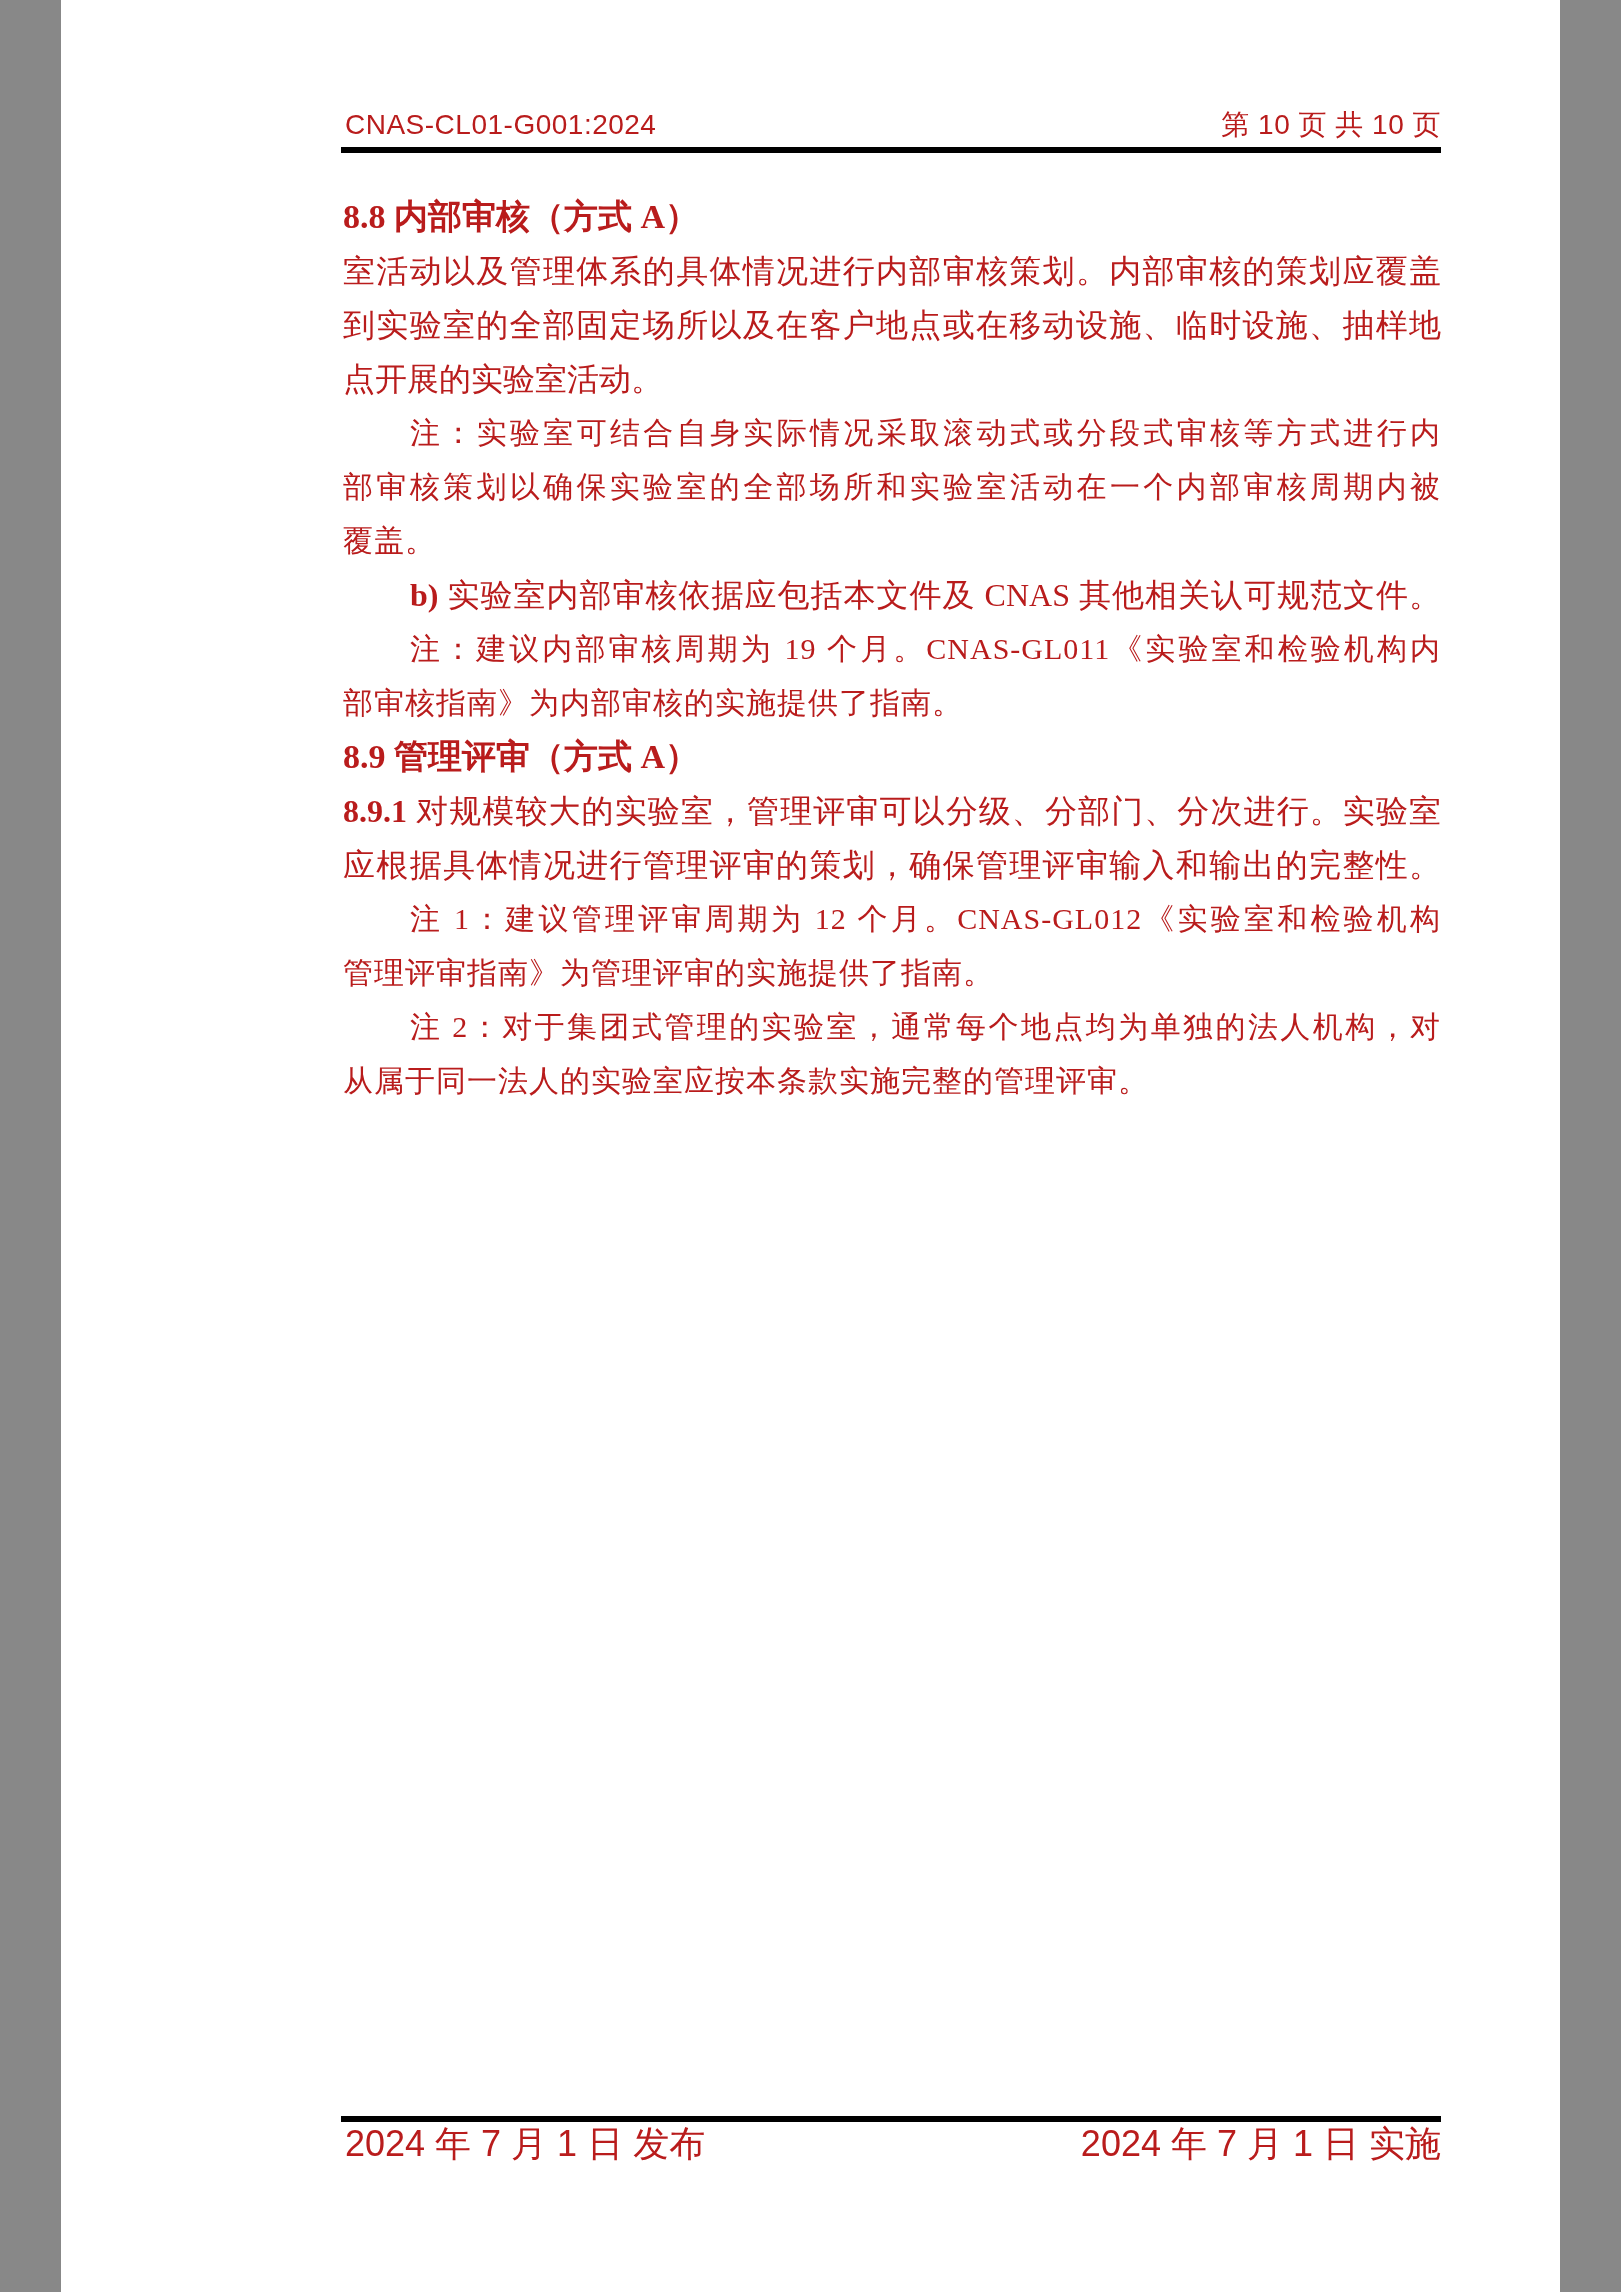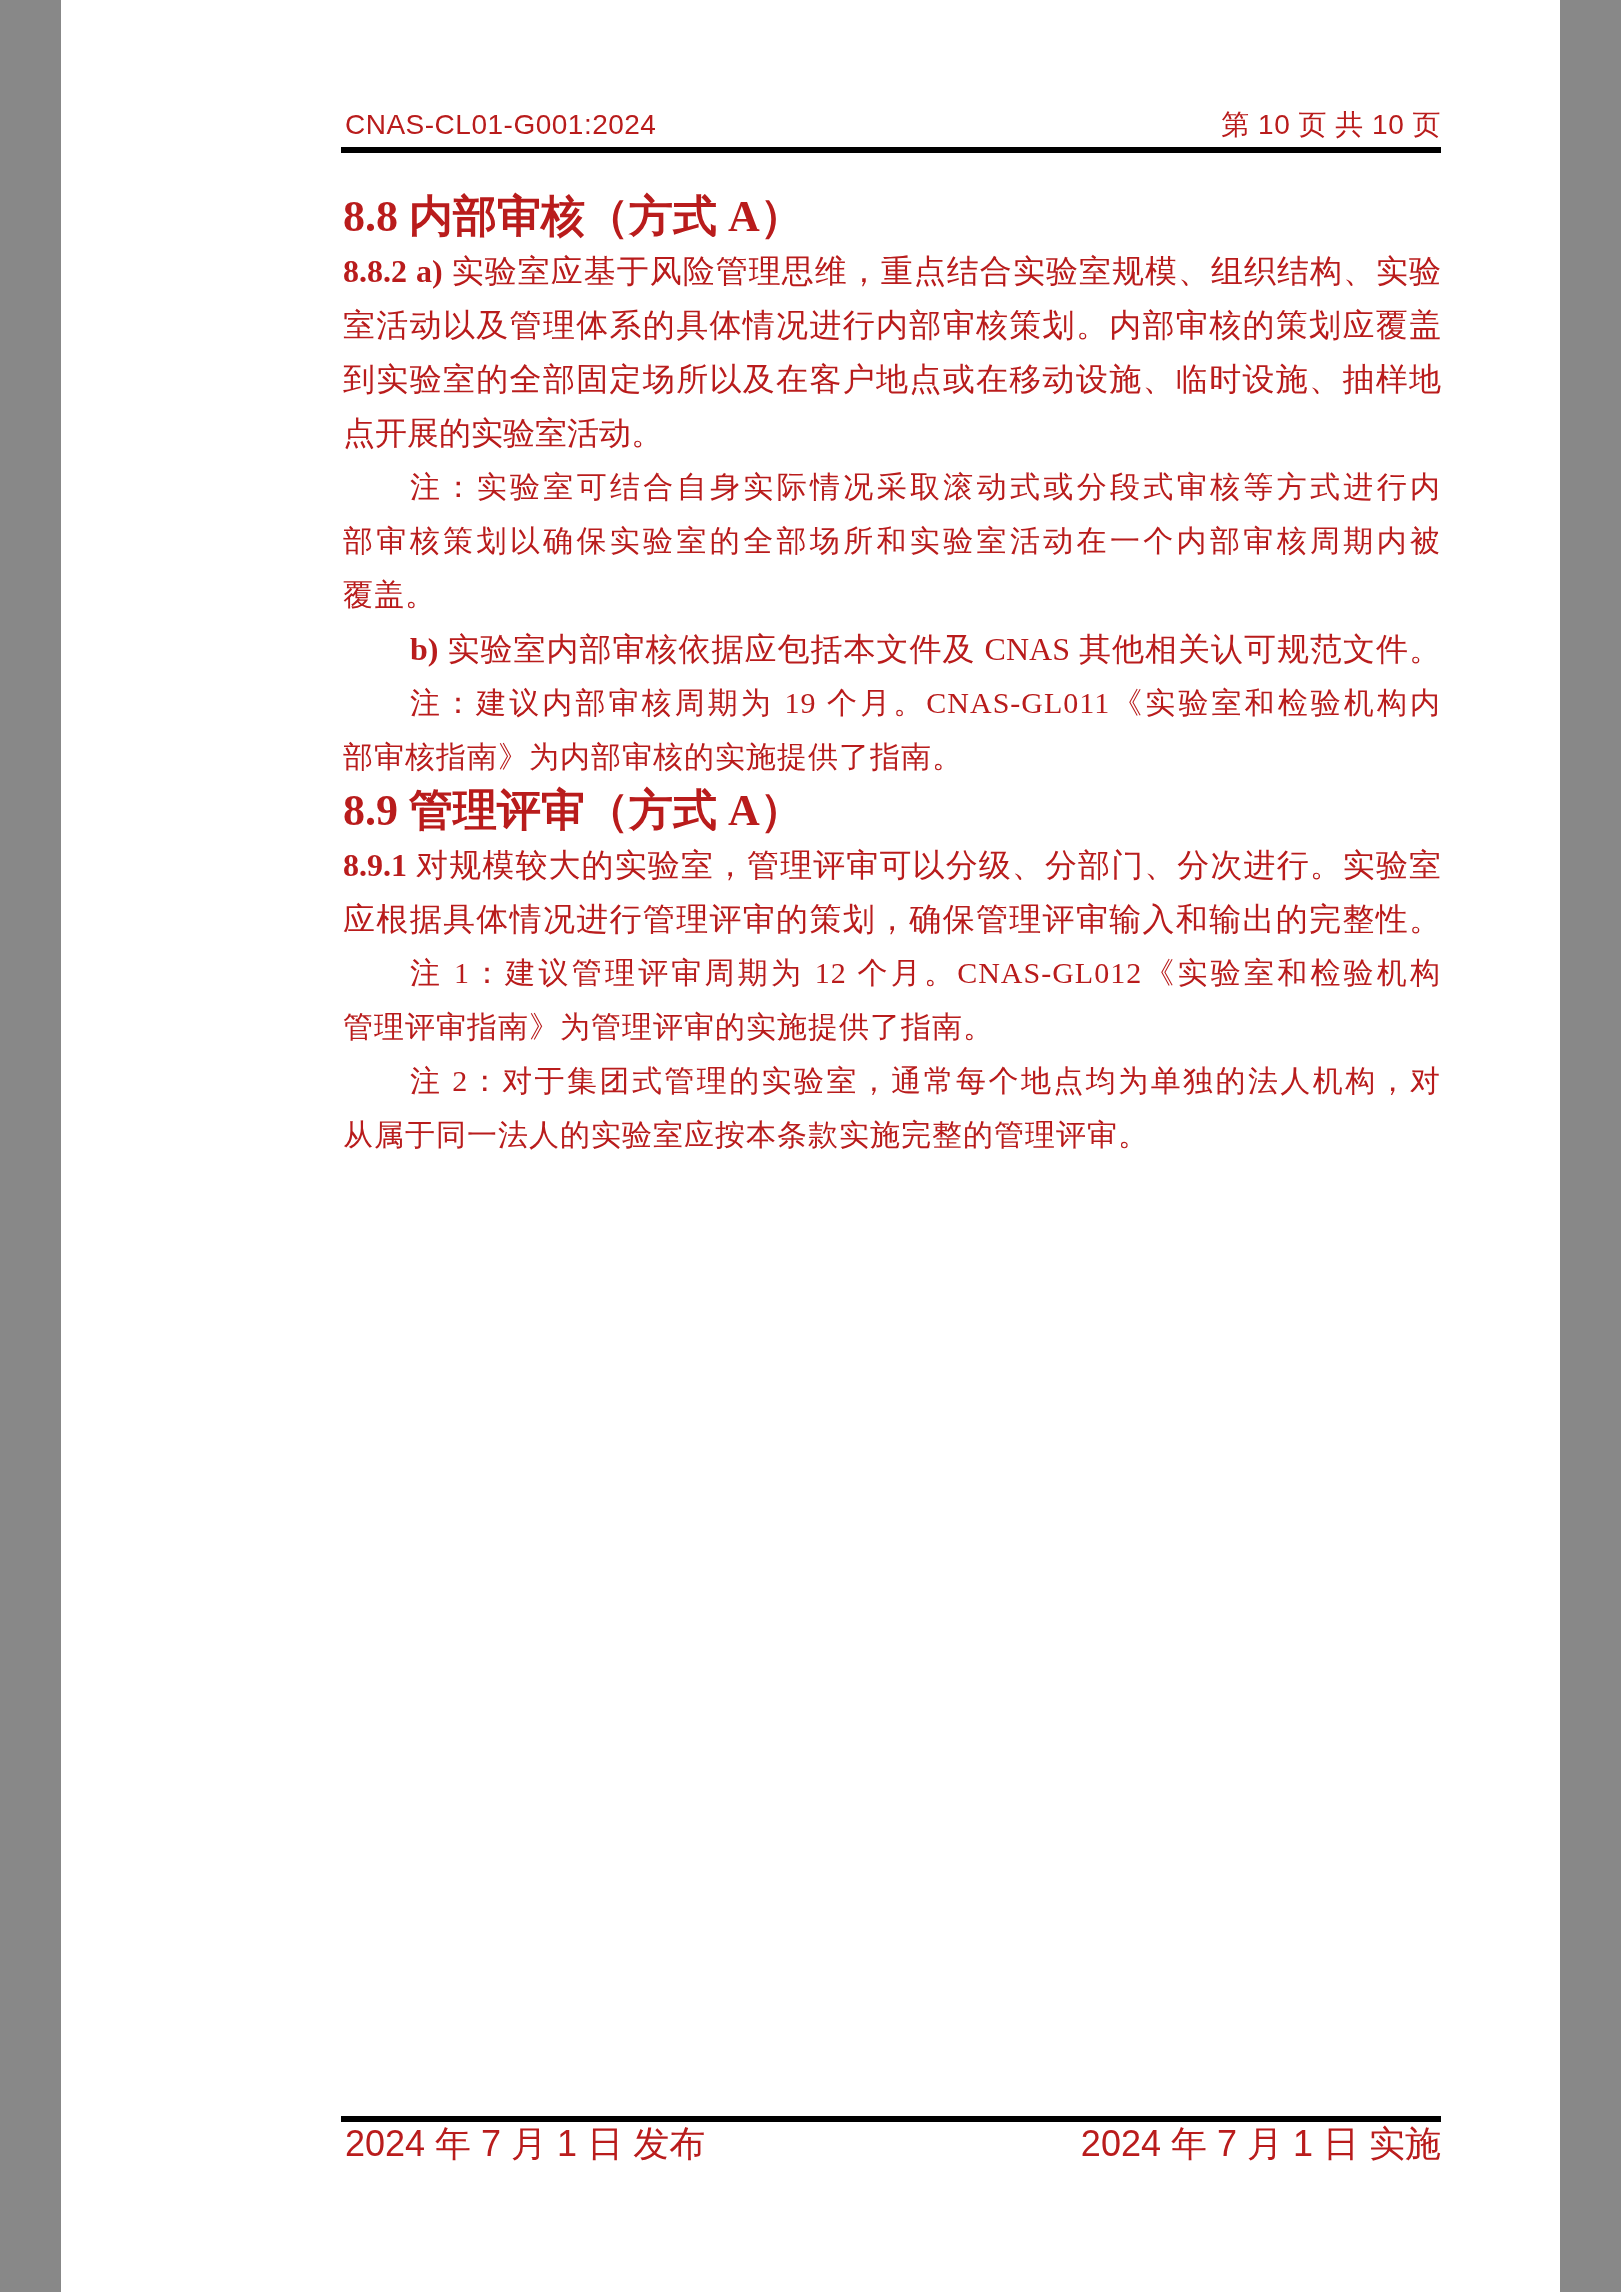--- a/index.html
+++ b/index.html
@@ -50,21 +50,21 @@
     font-size: 32px;
   }
   .line {
     height: 54px;
     line-height: 54px;
     white-space: normal;
     overflow: visible;
   }
   .line.heading {
     font-weight: bold;
-    font-size: 44px;
+    font-size: 34px;
   }
   .line.note {
     font-size: 30px;
     letter-spacing: 1px;
     font-family: Liberation Serif, serif;
   }
   .line.indent { padding-left: 67px; }
   .line.just {
     text-align: justify;
     text-align-last: justify;
@@ -92,21 +92,20 @@
 
   <div class="header">
     <span>CNAS-CL01-G001:2024</span>
     <span>第 10 页 共 10 页</span>
   </div>
 
   <div class="rule header-rule"></div>
 
   <div class="doc-body" id="doc-body">
       <div class="line heading">8.8 内部审核（方式 A）</div>
-      <div class="line body just"><span class="bp">8.8.2 a) </span>实验室应基于风险管理思维，重点结合实验室规模、组织结构、实验</div>
       <div class="line body just">室活动以及管理体系的具体情况进行内部审核策划。内部审核的策划应覆盖</div>
       <div class="line body just">到实验室的全部固定场所以及在客户地点或在移动设施、临时设施、抽样地</div>
       <div class="line body">点开展的实验室活动。</div>
       <div class="line note indent just">注：实验室可结合自身实际情况采取滚动式或分段式审核等方式进行内</div>
       <div class="line note just">部审核策划以确保实验室的全部场所和实验室活动在一个内部审核周期内被</div>
       <div class="line note">覆盖。</div>
       <div class="line body indent just"><span class="bp">b) </span>实验室内部审核依据应包括本文件及 CNAS 其他相关认可规范文件。</div>
       <div class="line note indent just">注：建议内部审核周期为 19 个月。CNAS-GL011《实验室和检验机构内</div>
       <div class="line note">部审核指南》为内部审核的实施提供了指南。</div>
       <div class="line heading">8.9 管理评审（方式 A）</div>

